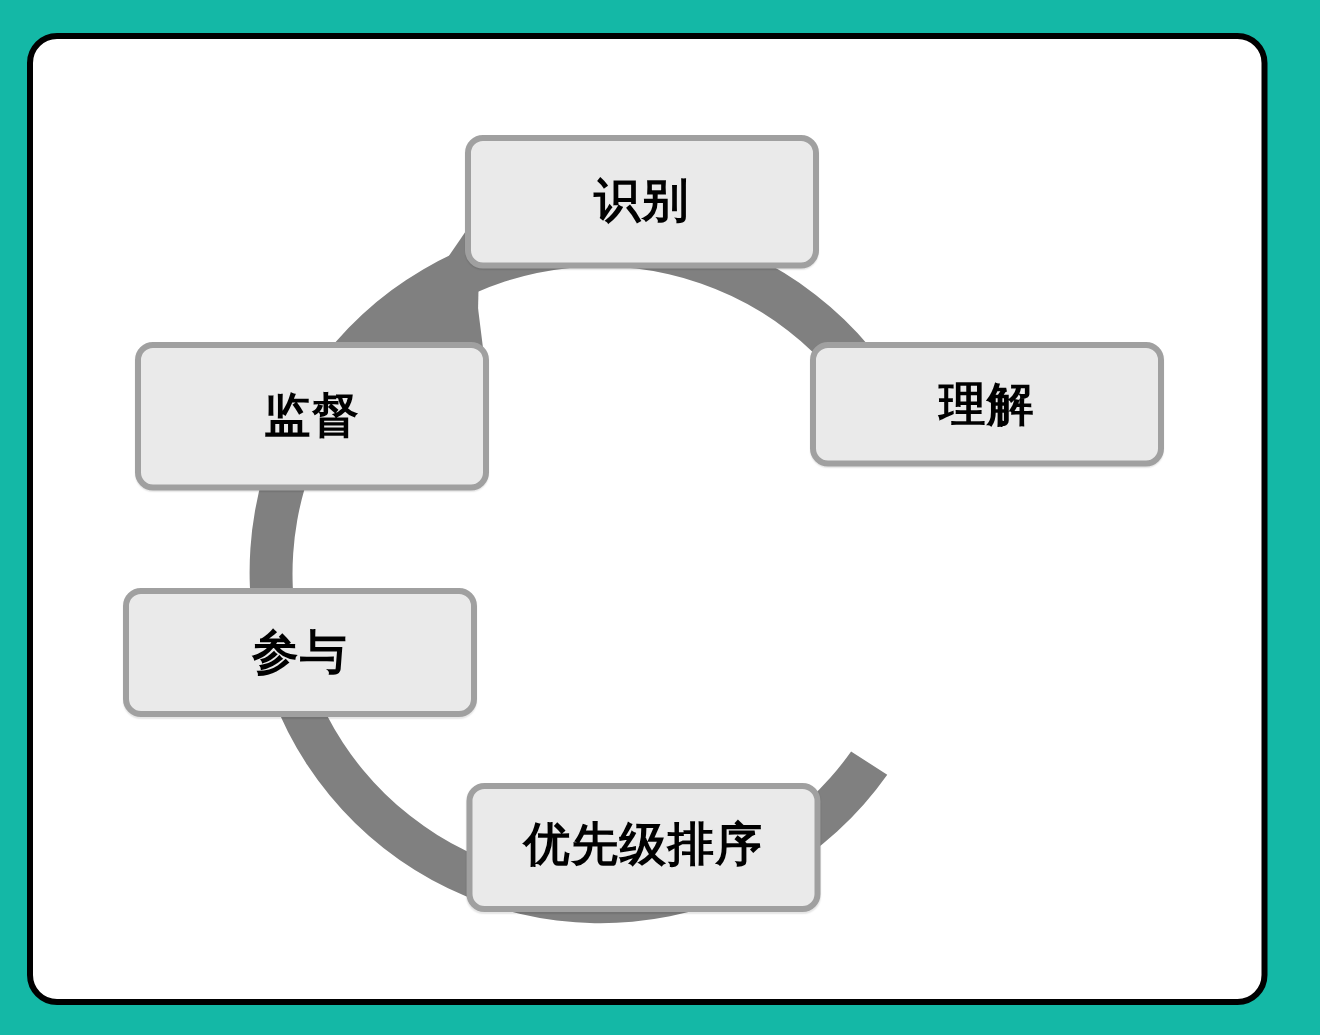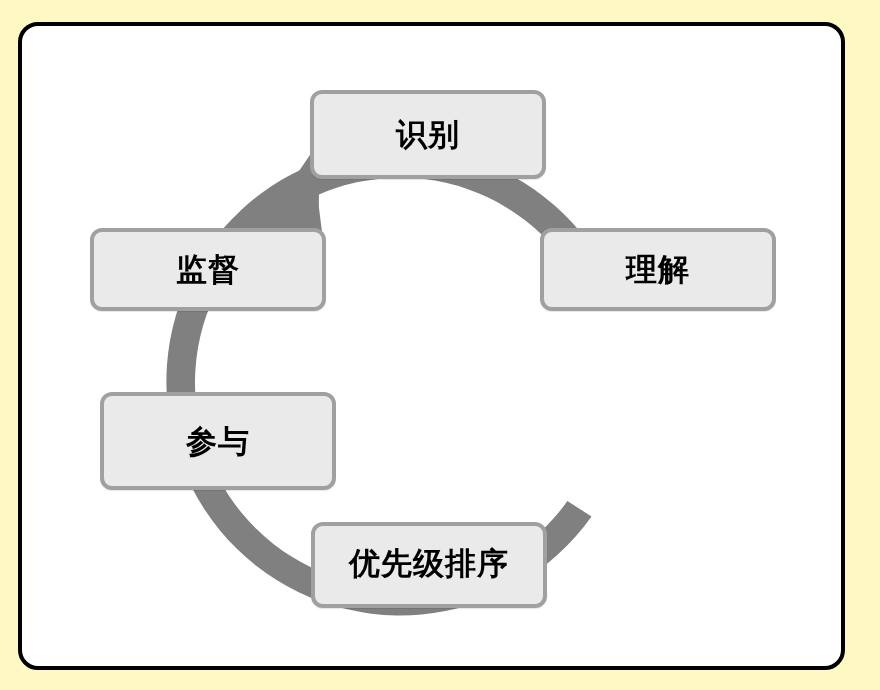--- a/index.html
+++ b/index.html
@@ -11,21 +11,21 @@
     width: 880px;
     height: 690px;
     font-family: "DejaVu Sans", "Liberation Sans", sans-serif;
     overflow: hidden;
   }
 
   #diagram-root {
     position: relative;
     width: 880px;
     height: 690px;
-    background: #fef9c3;
+    background: #14b8a6;
   }
 
   
   .outer-frame {
     position: absolute;
     left: 18px;
     top: 22px;
     width: 827px;
     height: 648px;
     box-sizing: border-box;
@@ -61,22 +61,22 @@
     color: #000000;
     letter-spacing: 1px;
     line-height: 1;
     white-space: nowrap;
   }
 
   .stage-identify   { left: 310px; top:  90px; width: 236px; height:  89px; }
   .stage-understand { left: 540px; top: 228px; width: 236px; height:  83px; font-family: Liberation Serif, serif; }
   .stage-analyze    { left: 540px; top: 392px; width: 236px; height:  81px; }
   .stage-prioritize { left: 311px; top: 522px; width: 236px; height:  86px; font-family: Liberation Mono, monospace; }
-  .stage-engage     { left:  100px; top: 392px; width: 236px; height:  98px; }
-  .stage-monitor    { left:  90px; top: 228px; width: 236px; height:  83px; }
+  .stage-engage     { left:  82px; top: 392px; width: 236px; height:  86px; }
+  .stage-monitor    { left:  90px; top: 228px; width: 236px; height:  99px; }
 </style>
 </head>
 <body>
 
 <div id="diagram-root">
 
   <div class="outer-frame"></div>
 
   <svg class="cycle-ring-layer" viewBox="0 0 880 690" aria-hidden="true">
 

